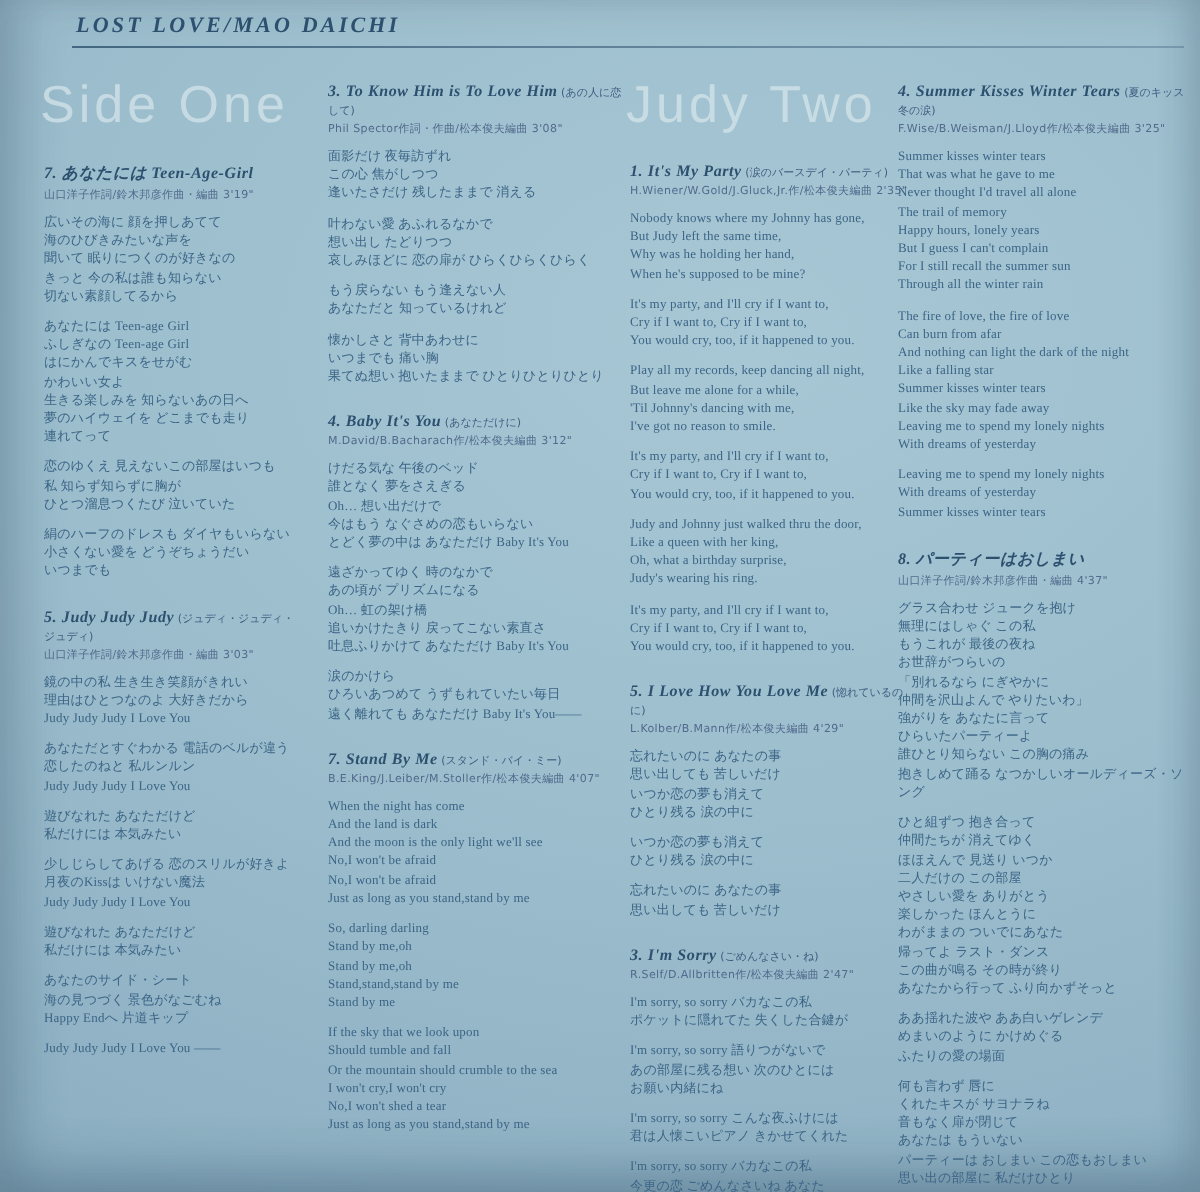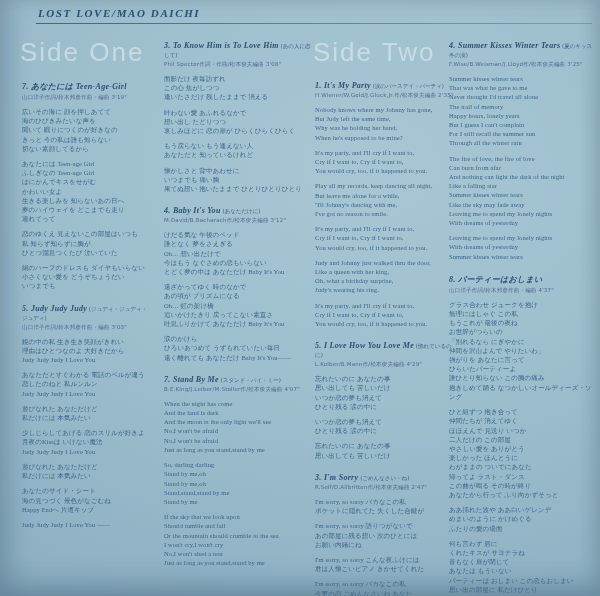--- a/index.html
+++ b/index.html
@@ -162,21 +162,21 @@
 Stand by me</p>
       <p class="stanza">If the sky that we look upon
 Should tumble and fall
 Or the mountain should crumble to the sea
 I won't cry,I won't cry
 No,I won't shed a tear
 Just as long as you stand,stand by me</p>
     </div>
   </div>
 <div class="col" id="col3">
-    <div class="side-heading">Side Two</div>
+    <div class="side-heading">Judy Two</div>
     <div class="song-block">
       <div class="song-title"><span>1. It's My Party</span><span class="note"> (涙のバースデイ・パーティ)</span></div>
       <div class="song-credit">H.Wiener/W.Gold/J.Gluck,Jr.作/松本俊夫編曲 2'35"</div>
       <p class="stanza">Nobody knows where my Johnny has gone,
 But Judy left the same time,
 Why was he holding her hand,
 When he's supposed to be mine?</p>
       <p class="stanza">It's my party, and I'll cry if I want to,
 Cry if I want to, Cry if I want to,
 You would cry, too, if it happened to you.</p>

